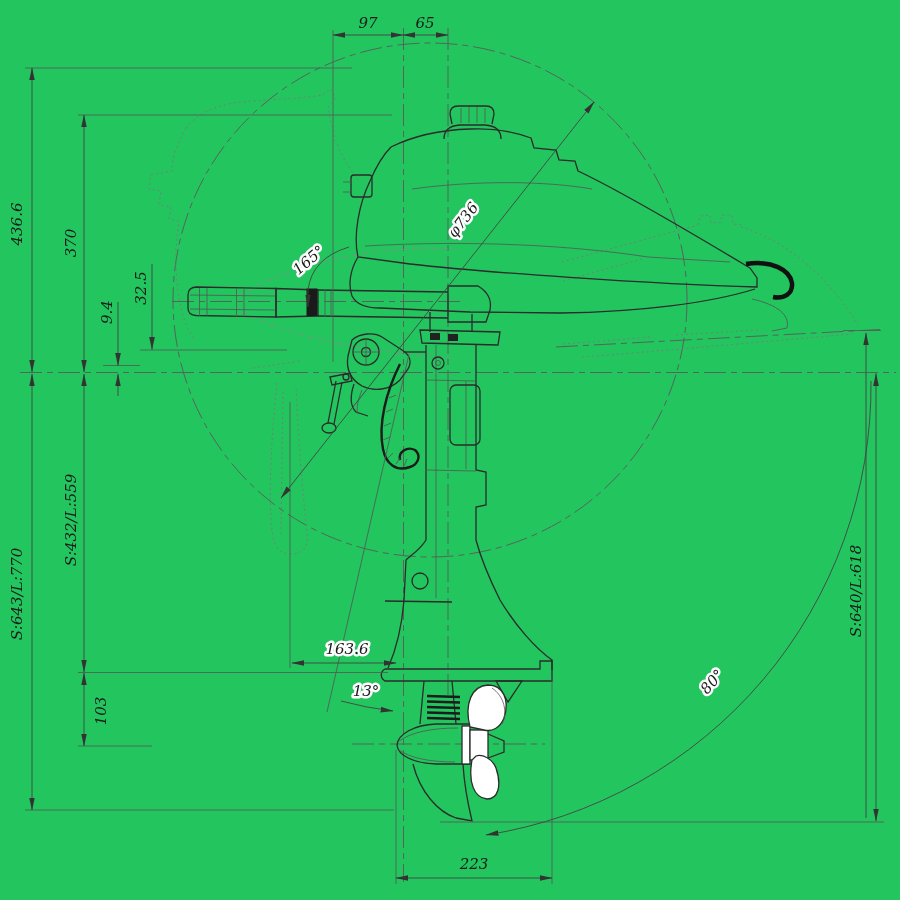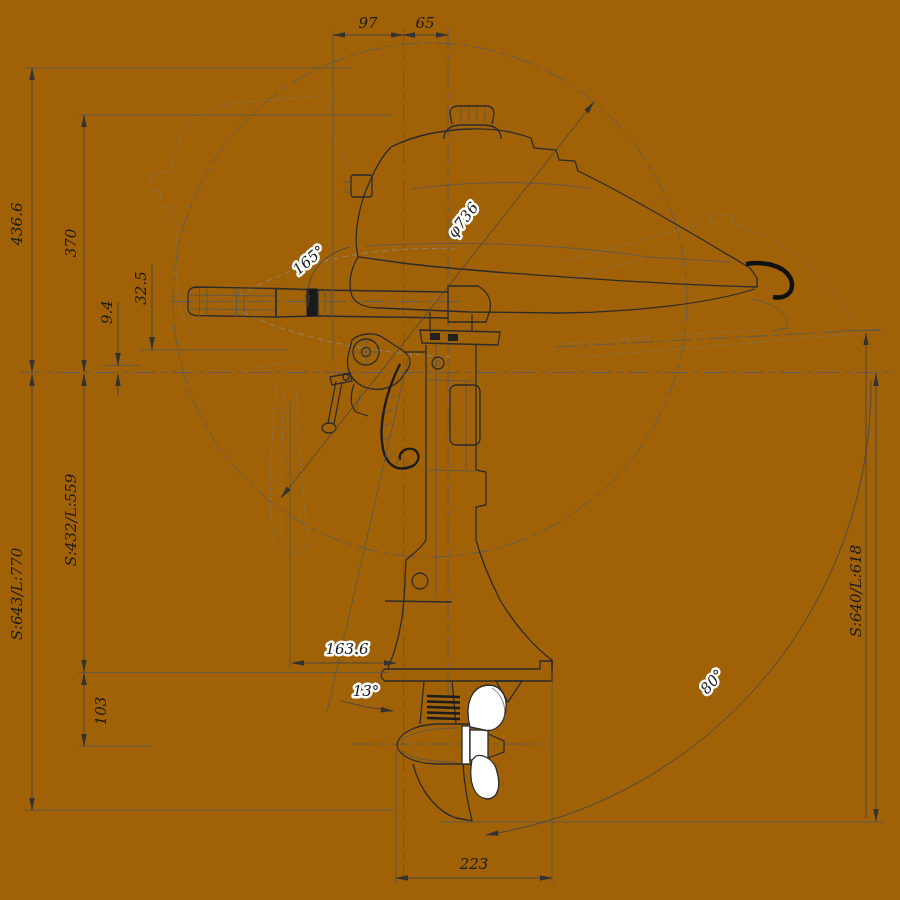--- a/index.html
+++ b/index.html
@@ -1,16 +1,16 @@
 <!DOCTYPE html>
 <html><head>
 <meta charset="utf-8">
 <style>
   html,body{margin:0;padding:0;background:#fff;}
-  .page{width:900px;height:900px;background:#a16207;position:relative;overflow:hidden;}
+  .page{width:900px;height:900px;background:#22c55e;position:relative;overflow:hidden;}
   svg{display:block;}
   
   .thin{stroke:#555;stroke-width:0.8;fill:none;}
   .dim{stroke:#444;stroke-width:0.9;fill:none;}
   .med{stroke:#2b2b2b;stroke-width:1.3;fill:none;}
   .bold{stroke:#1c1c1c;stroke-width:2.4;fill:none;}
   .xbold{stroke:#111;stroke-width:4.5;fill:none;}
   .cl{stroke:#5a5a5a;stroke-width:0.9;fill:none;stroke-dasharray:22 5 6 5;}
   .dot{stroke:#7a7a7a;stroke-width:0.9;fill:none;stroke-dasharray:2 3;}
   .dash2{stroke:#8a8a8a;stroke-width:0.8;fill:none;stroke-dasharray:6 4;}

